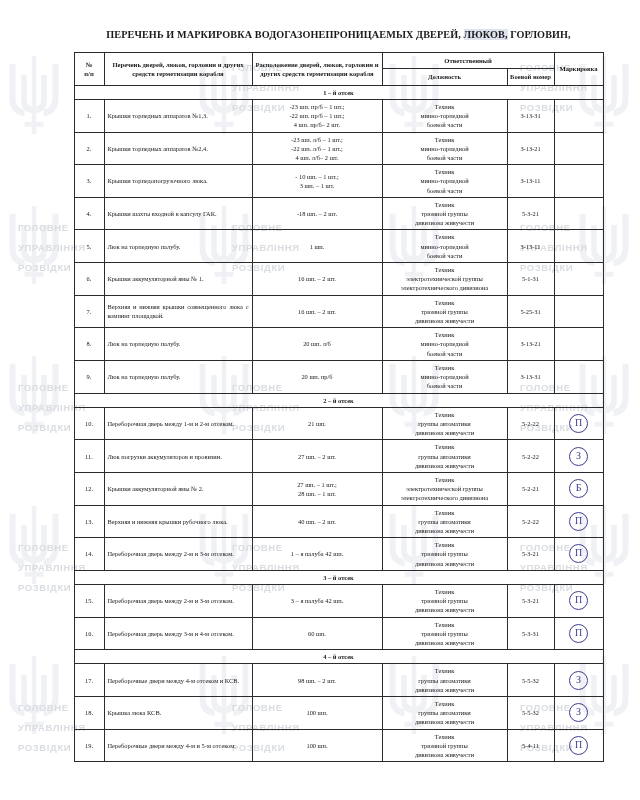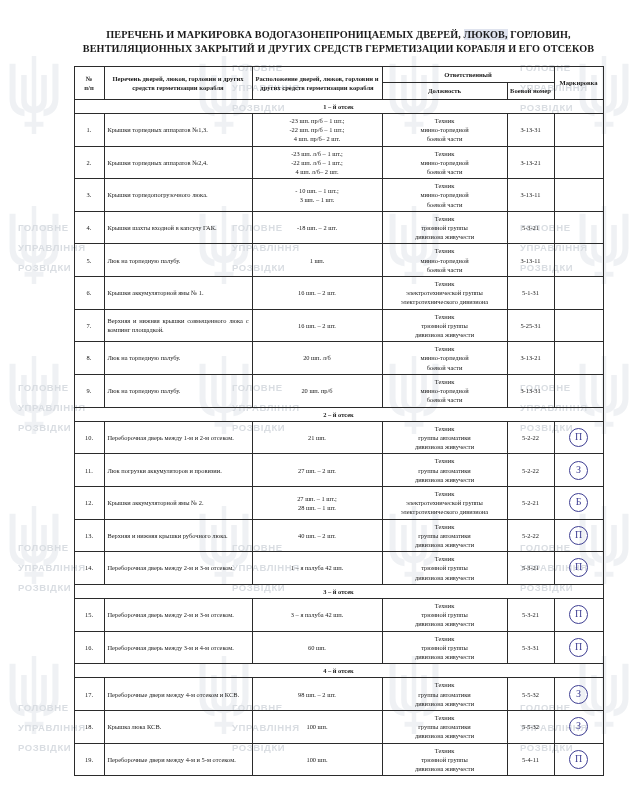--- a/index.html
+++ b/index.html
@@ -397,21 +397,20 @@
 
   <div class="wm-text" style="left: 18px; top: 698px; color: rgb(217, 221, 226);">ГОЛОВНЕ<br>УПРАВЛІННЯ<br>РОЗВІДКИ</div>
   <div class="wm-text" style="left: 232px; top: 698px; color: rgb(217, 221, 226);">ГОЛОВНЕ<br>УПРАВЛІННЯ<br>РОЗВІДКИ</div>
   <div class="wm-text" style="left: 520px; top: 698px; color: rgb(217, 221, 226);">ГОЛОВНЕ<br>УПРАВЛІННЯ<br>РОЗВІДКИ</div>
 </div>
 
 <div id="page">
 
   <h1 id="doc-title">
     <span class="ln">ПЕРЕЧЕНЬ И МАРКИРОВКА ВОДОГАЗОНЕПРОНИЦАЕМЫХ ДВЕРЕЙ, <span class="hl-luk">ЛЮКОВ,</span>  ГОРЛОВИН,</span>
-    <span class="ln">ВЕНТИЛЯЦИОННЫХ ЗАКРЫТИЙ И ДРУГИХ СРЕДСТВ ГЕРМЕТИЗАЦИИ КОРАБЛЯ И ЕГО ОТСЕКОВ</span>
   </h1>
 
   <table id="main-table">
     <colgroup>
       <col class="c-num">
         <col class="c-name">
         <col class="c-loc">
       <col class="c-post">
         <col class="c-bn">
         <col class="c-mark">

